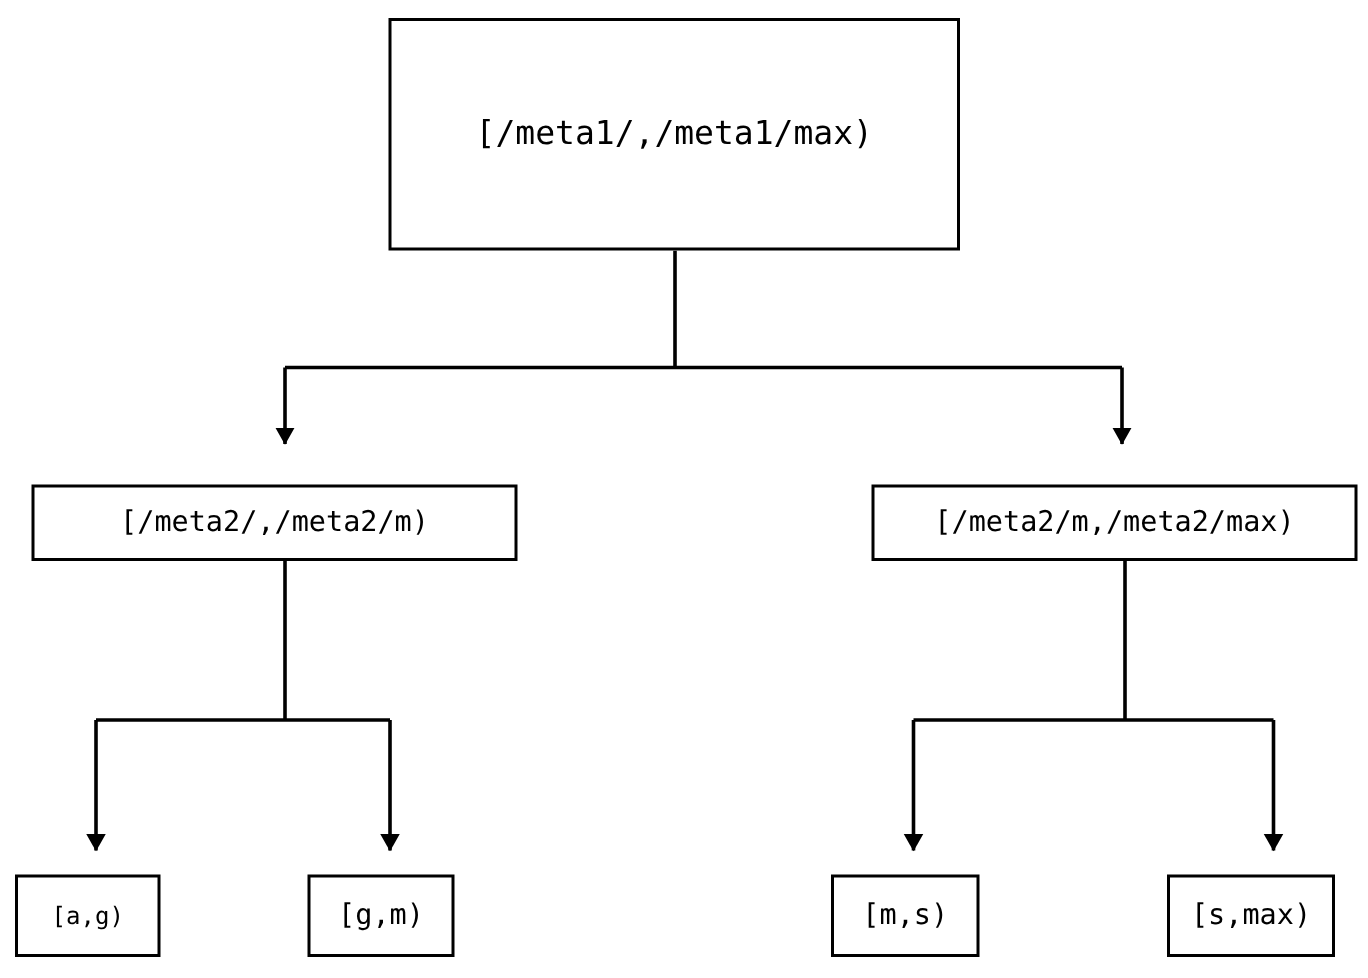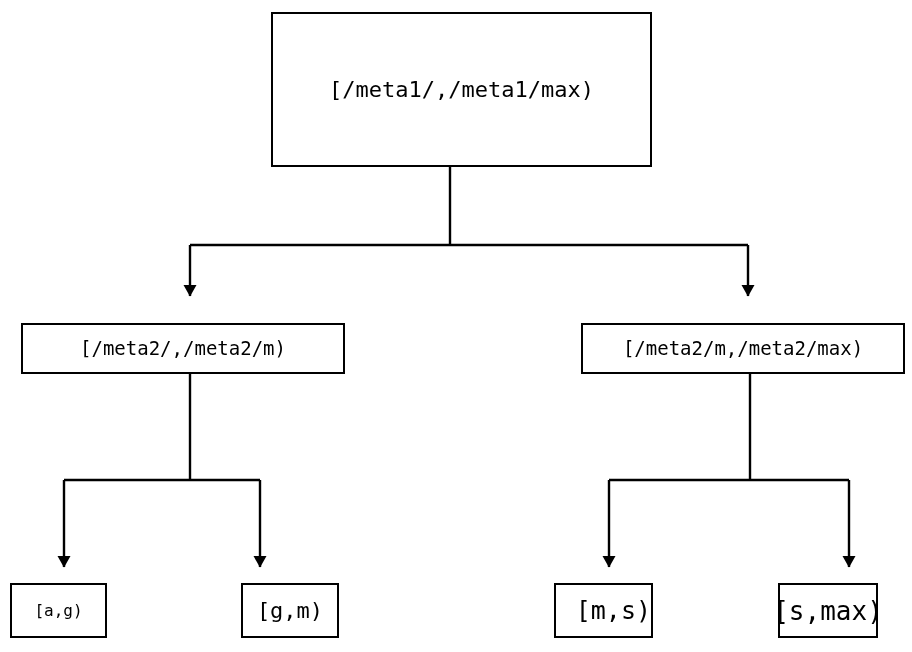--- a/index.html
+++ b/index.html
@@ -38,21 +38,21 @@
     white-space: pre;
     letter-spacing: 0px;
   }
   .node-label {
     display: block;
     line-height: 1;
     white-space: pre;
   }
   
   #node-root {
-    left: 271px;
+    left: 259px;
     top: 12px;
     width: 381px;
     height: 155px;
     font-size: 22px;
   }
   
   #node-mid-left {
     left: 21px;
     top: 323px;
     width: 324px;
@@ -73,37 +73,35 @@
     top: 583px;
     width: 97px;
     height: 55px;
     font-size: 16px;
   }
   #node-leaf-gm {
     left: 205px;
     top: 583px;
     width: 98px;
     height: 55px;
-    font-size: 22px;
-    margin-left: 36px;
+    font-size: 19px;
   }
   #node-leaf-ms {
     left: 554px;
     top: 583px;
     width: 99px;
     height: 55px;
-    font-size: 25px;
-    justify-content: flex-end;
+    font-size: 19px;
   }
   #node-leaf-smax {
     left: 778px;
     top: 583px;
-    width: 100px;
+    width: 112px;
     height: 55px;
-    font-size: 26px;
+    font-size: 19px;
   }
 </style>
 </head>
 <body>
 
 <div id="diagram-root">
 
   <svg class="edge-layer" viewBox="0 0 912 652">
     <defs>
       <marker id="arrow-down" markerWidth="14" markerHeight="12" refX="7" refY="11" orient="0" markerUnits="userSpaceOnUse">

